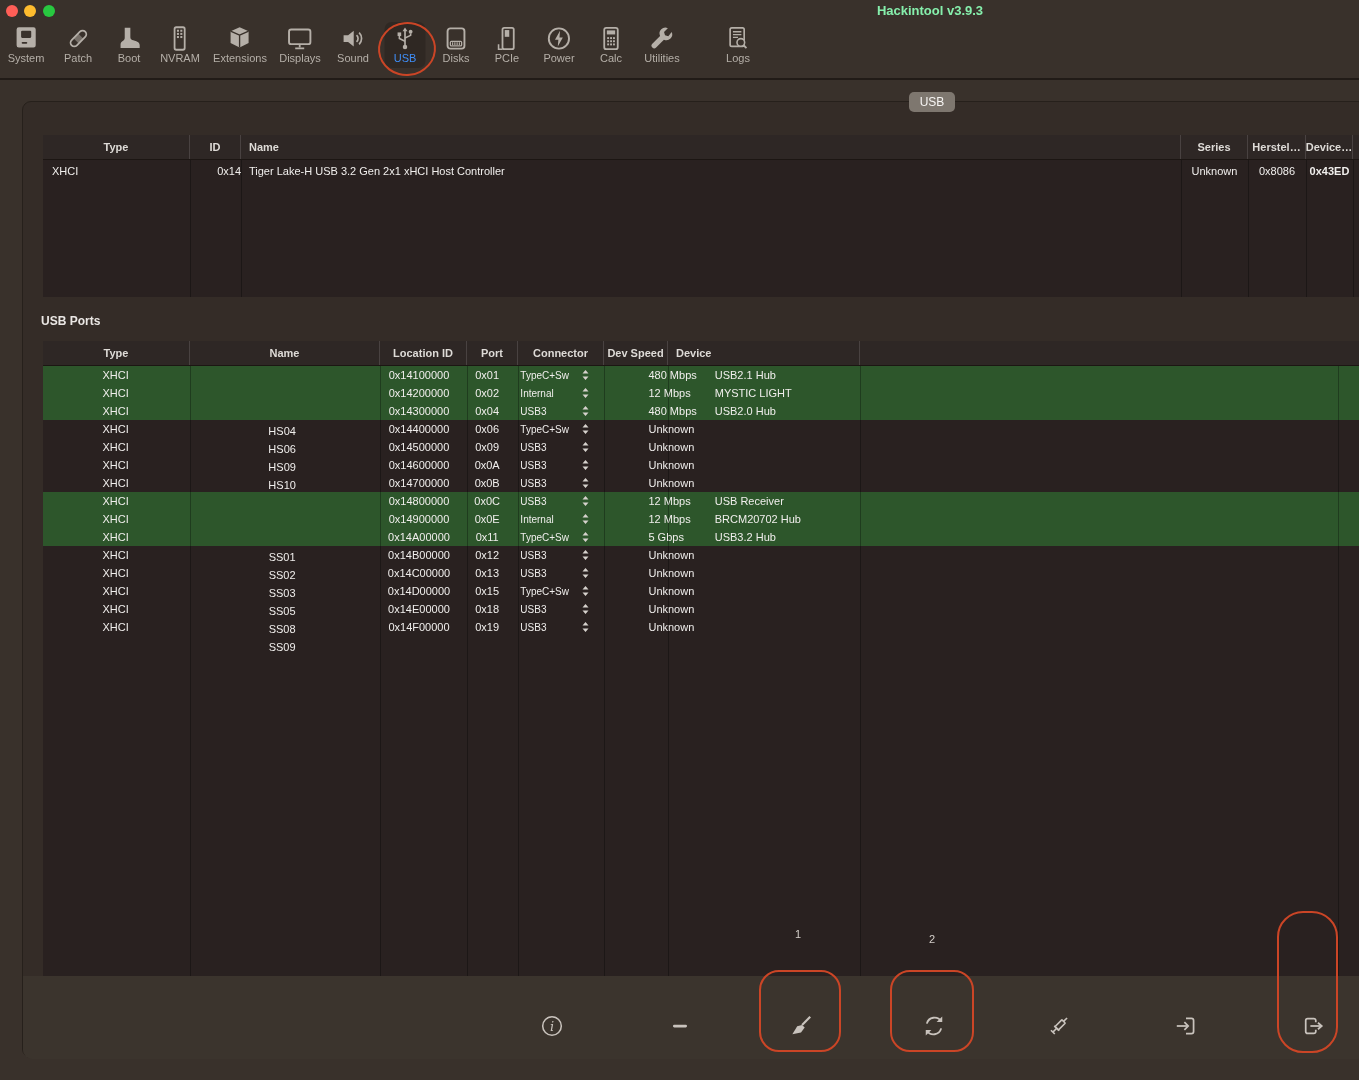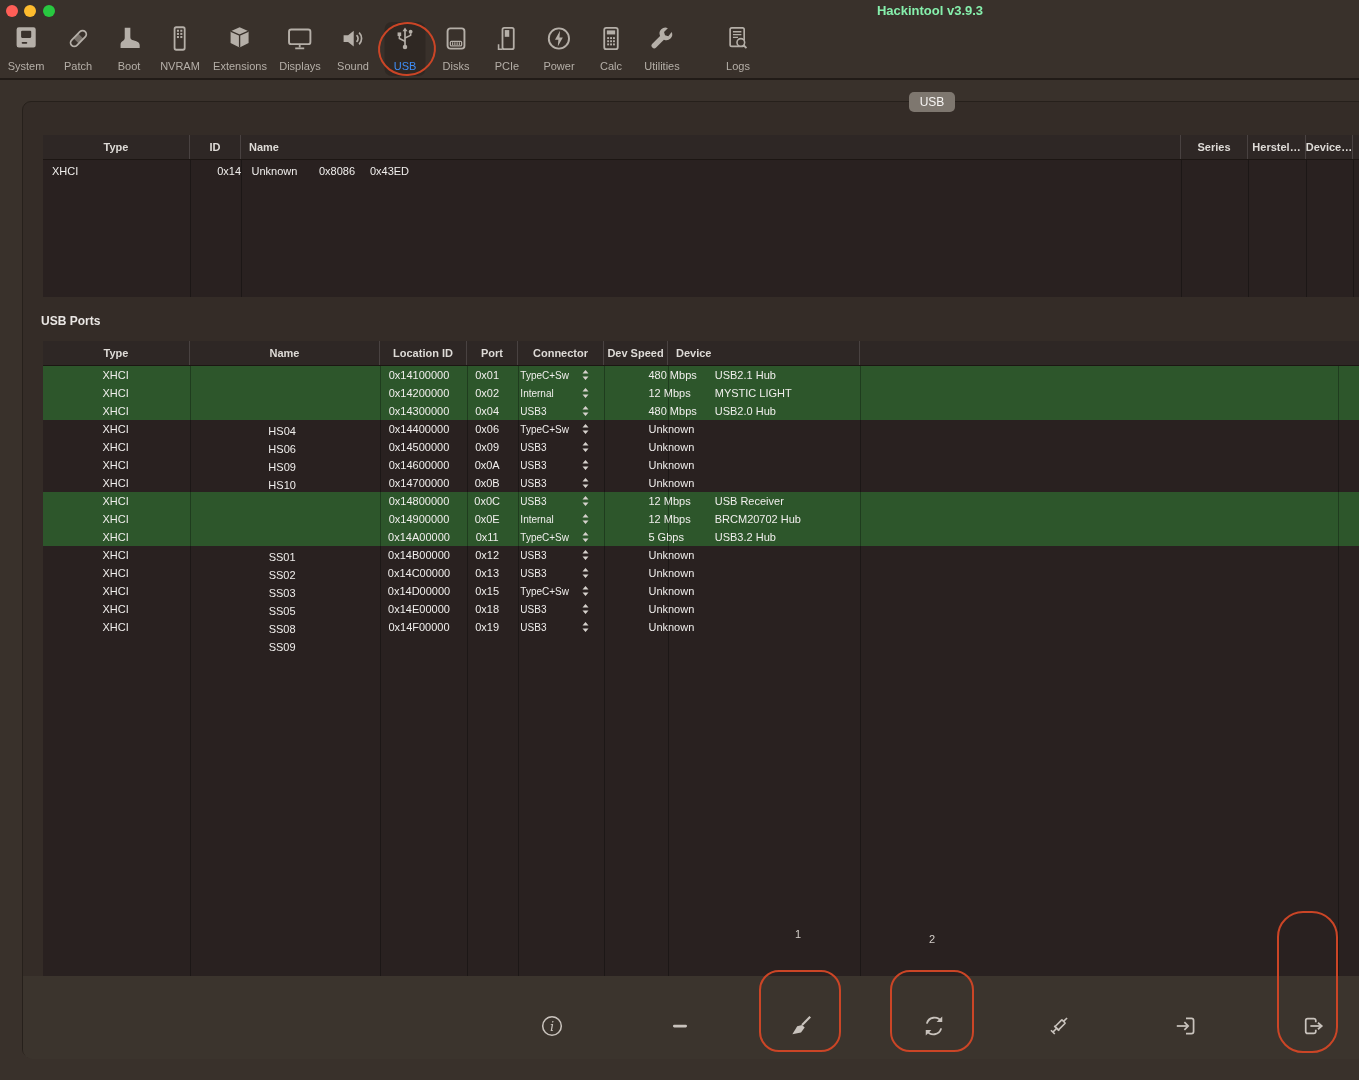--- a/index.html
+++ b/index.html
@@ -11,21 +11,21 @@
   }
   
   .traffic{position:absolute;top:5px;width:12px;height:12px;border-radius:50%;}
   .t-red{left:6px;background:#ff5f57;}
   .t-yellow{left:24px;background:#febc2e;}
   .t-green{left:43px;background:#28c840;}
   .win-title{position:absolute;top:3px;left:830px;width:200px;text-align:center;
     font-size:13px;font-weight:bold;color:#86efac;}
   
   .tb-item{position:absolute;top:25px;transform:translateX(-50%);
-    display:flex;flex-direction:column;align-items:center;gap:8px;color:#b5afa8;}
+    display:flex;flex-direction:column;align-items:center;gap:0;color:#b5afa8;}
   .tb-item svg{display:block;}
   .tb-label{font-size:11px;line-height:12px;white-space:nowrap;}
   .tb-item.selected{background:rgba(0,0,0,.17);border-radius:7px;padding:3px 7px 4px;top:22px;}
   .tb-item.selected .tb-label{color:#3f8ef7;}
   .toolbar-sep{position:absolute;top:78px;left:0;width:1359px;height:2px;background:#211b17;}
   
   .panel{position:absolute;left:22px;top:101px;width:1345px;height:957px;box-sizing:border-box;
     background:#342c27;border:1px solid #26201b;border-radius:9px;}
   .tab-chip{position:absolute;left:886px;top:-10px;width:46px;height:20px;background:#7e776f;
     border-radius:5px;color:#f7f5f3;font-size:12px;display:flex;align-items:center;
@@ -45,21 +45,21 @@
   .trow{display:flex;align-items:center;font-size:11px;position:relative;z-index:1;color:#f0eeec;}
   .trow.hl{background:#2d562b;}
   .td{box-sizing:border-box;white-space:nowrap;overflow:hidden;}
   
   #controllers .trow{height:22px;}
   .c1-type{width:147px;padding-left:9px;}
   .c1-id{width:51px;text-align:right;}
   .c1-name{width:940px;padding-left:8px;}
   .c1-series{width:67px;text-align:center;}
   .c1-vendor{width:58px;text-align:center;}
-  .c1-device{width:47px;text-align:center;}
+  .c1-device{width:47px;text-align:center;font-weight:bold;}
   
   #ports .trow{height:18px;}
   .c2-type{width:147px;text-align:center;}
   .c2-name{width:190px;text-align:center;margin-top:40px;}
   .c2-loc{width:87px;text-align:center;}
   .c2-port{width:51px;text-align:center;}
   .c2-conn{width:86px;position:relative;padding-left:8px;font-size:10px;
     display:flex;align-items:center;}
   .stepper{position:absolute;right:7px;top:50%;transform:translateY(-50%);display:flex;color:#d6d2cd;}
   .c2-speed{width:64px;padding-left:6px;margin-left:45px;}
@@ -275,20 +275,21 @@
       <div class="vline" style="left:147px"></div>
       <div class="vline" style="left:198px"></div>
       <div class="vline" style="left:1138px"></div>
       <div class="vline" style="left:1205px"></div>
       <div class="vline" style="left:1263px"></div>
       <div class="vline" style="left:1310px"></div>
 
         <div class="trow">
           <div class="td c1-type">XHCI</div>
           <div class="td c1-id">0x14</div>
+          <div class="td c1-name">Tiger Lake-H USB 3.2 Gen 2x1 xHCI Host Controller</div>
           <div class="td c1-series">Unknown</div>
           <div class="td c1-vendor">0x8086</div>
           <div class="td c1-device">0x43ED</div>
         </div>
       </div>
   </div>
 
   <div class="section-title">USB Ports</div>
 
   <div class="table" id="ports" style="left:20px;top:239px;width:1325px;height:635px;">

